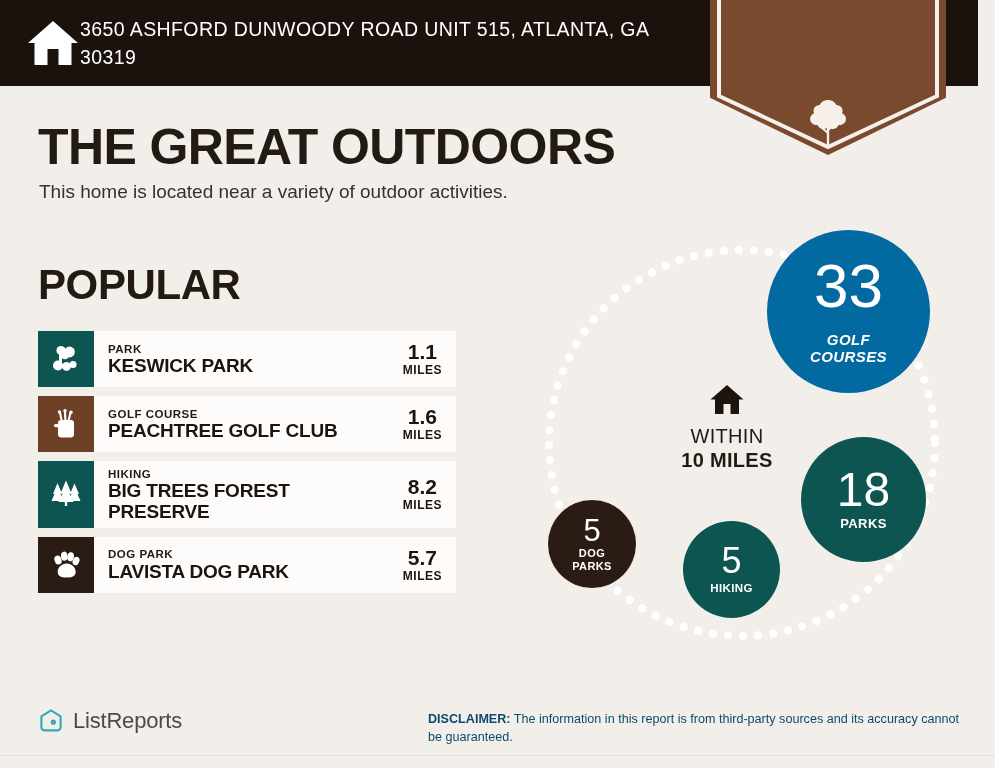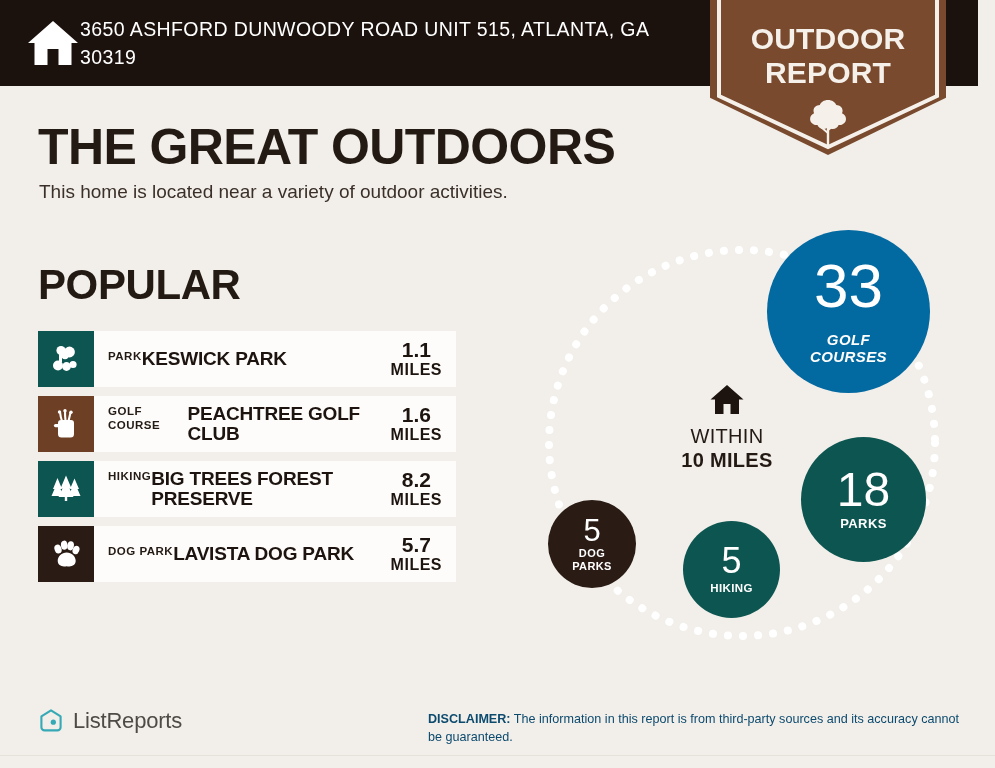--- a/index.html
+++ b/index.html
@@ -128,21 +128,21 @@
     justify-content: center;
   }
   .row-icon svg { width: 34px; height: 34px; }
   .row-body {
     flex: 1 1 auto;
     display: flex;
     align-items: center;
     justify-content: space-between;
     padding: 6px 10px 6px 14px;
   }
-  .row-text { display: flex; justify-content: center; }
+  .row-text { display: flex; flex-direction: column; justify-content: center; }
   .row-cat {
     font-size: 11.5px;
     font-weight: 700;
     color: #241a14;
     letter-spacing: 0.5px;
     line-height: 1.25;
   }
   .row-name {
     font-size: 19px;
     font-weight: 700;
@@ -156,21 +156,21 @@
     flex: 0 0 auto;
     padding-right: 4px;
   }
   .row-dist-num {
     font-size: 21px;
     font-weight: 700;
     color: #1d140f;
     line-height: 1.05;
   }
   .row-dist-unit {
-    font-size: 16px;
+    font-size: 12px;
     font-weight: 700;
     color: #1d140f;
     letter-spacing: 0.5px;
   }
 
   
   .diagram {
     position: absolute;
     left: 520px; top: 225px;
     width: 470px; height: 440px;
@@ -288,24 +288,20 @@
   <div class="header-bar">
     <div class="header-inner">
       <svg class="home-icon-hdr" viewBox="0 0 54 50">
         <path d="M27 3 L52 25 L45.5 25 L45.5 47 L32.5 47 L32.5 31 L21.5 31 L21.5 47 L8.5 47 L8.5 25 L2 25 Z" fill="#ffffff"></path>
       </svg>
       <div class="address">3650 ASHFORD DUNWOODY ROAD UNIT 515, ATLANTA, GA 30319</div>
     </div>
   </div>
 
   <div class="badge">
-    <div class="badge-title">
-      <div>OUTDOOR</div>
-      <div>REPORT</div>
-    </div>
     <svg class="badge-tree" viewBox="0 0 44 48">
       <path fill="#f5f1ea" d="M22 2c-4.2 0-7.1 2.2-8.2 5-3.6.2-6.3 2.6-6.3 5.8 0 .9.2 1.7.6 2.5-2.4 1-4 3.1-4 5.6 0 3.4 3 6.1 6.8 6.1h.6c.6 2.3 3 4 5.9 4 1.4 0 2.7-.4 3.7-1.1v.2h1.9v-.2c1 .7 2.3 1.1 3.7 1.1 2.9 0 5.3-1.7 5.9-4h.6c3.8 0 6.8-2.7 6.8-6.1 0-2.5-1.6-4.6-4-5.6.4-.8.6-1.6.6-2.5 0-3.2-2.7-5.6-6.3-5.8C29.1 4.2 26.2 2 22 2z"></path>
       <rect x="20.8" y="26" width="2.4" height="21" fill="#f5f1ea"></rect>
       <path d="M22 35 L15.5 29.5 M22 32 L28.5 27" stroke="#f5f1ea" stroke-width="2" fill="none"></path>
     </svg>
     <svg class="badge-border-svg" viewBox="0 0 236 155">
       <path d="M9 0 V96 L118 147 L227 96 V0" fill="none" stroke="#f5f1ea" stroke-width="4"></path>
     </svg>
   </div>
 

